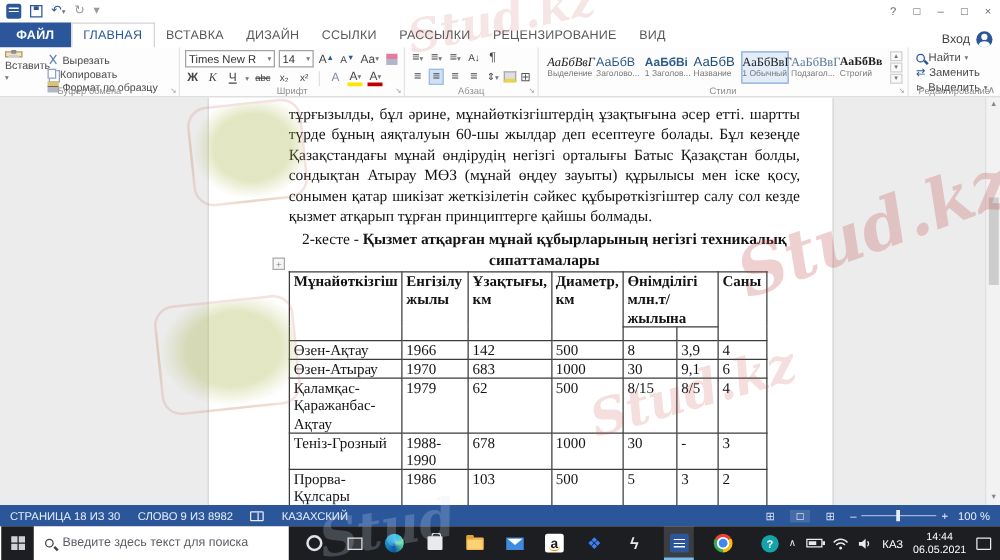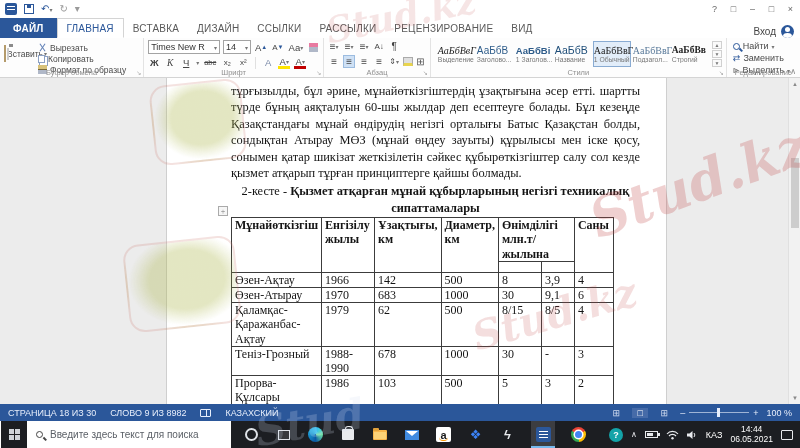--- a/index.html
+++ b/index.html
@@ -28,21 +28,21 @@
 .avatar:after{content:"";position:absolute;left:2px;top:8px;width:9px;height:6px;border-radius:50% 50% 0 0;background:#fff}
 
 #ribbon{position:absolute;left:0;top:38px;width:800px;height:40px;background:#fdfdfd;border-bottom:1px solid #d4d4d4;display:flex}
 .group{position:relative;border-right:1px solid #e3e3e3;padding:2px 4px 11px;display:flex}
 .glabel{position:absolute;bottom:0;left:0;right:0;text-align:center;font-size:7.5px;color:#8f8f8f;white-space:nowrap}
 .launcher{position:absolute;bottom:1px;right:2px;font-size:6px;color:#9a9a9a}
 .col{display:flex;flex-direction:column}
 .row{display:flex;align-items:center}
 .sbtn{display:flex;align-items:center;gap:3px;font-size:8.5px;color:#4a4a4a;height:9px;margin:1px 0;white-space:nowrap}
 
-.pastebig{width:34px;display:flex;flex-direction:row;align-items:center;font-size:8.5px;color:#4a4a4a;gap:1px;padding-top:1px}
+.pastebig{width:34px;display:flex;flex-direction:column;font-size:8.5px;color:#4a4a4a;gap:1px;padding-top:1px}
 .clip{width:14px;height:17px;background:#f5e3c0;border:1px solid #b49a6a;position:relative}
 .clip:before{content:"";position:absolute;left:2px;top:2px;right:2px;bottom:1px;background:#fff;border:1px solid #ccc}
 .clip:after{content:"";position:absolute;left:4px;top:-2px;width:4px;height:3px;background:#8b8b8b}
 .cuticon{width:9px;height:9px;position:relative}
 .cuticon:before,.cuticon:after{content:"";position:absolute;left:4px;top:0;width:1px;height:9px;background:#5f7fb6}
 .cuticon:before{transform:rotate(35deg)}.cuticon:after{transform:rotate(-35deg)}
 .copyicon{width:7px;height:8px;border:1px solid #8ba0c4;background:#fff;box-shadow:2px 2px 0 #fff,2px 2px 0 1px #8ba0c4}
 .painticon{width:9px;height:9px;background:linear-gradient(#d8c27a 0 40%,#7a6a3a 40% 55%,#b0b8c8 55%)}
 
 .combo{border:1px solid #a3a3a3;height:14px;display:flex;align-items:center;font-size:9px;padding:0 2px;color:#333;background:#fff;gap:2px}

